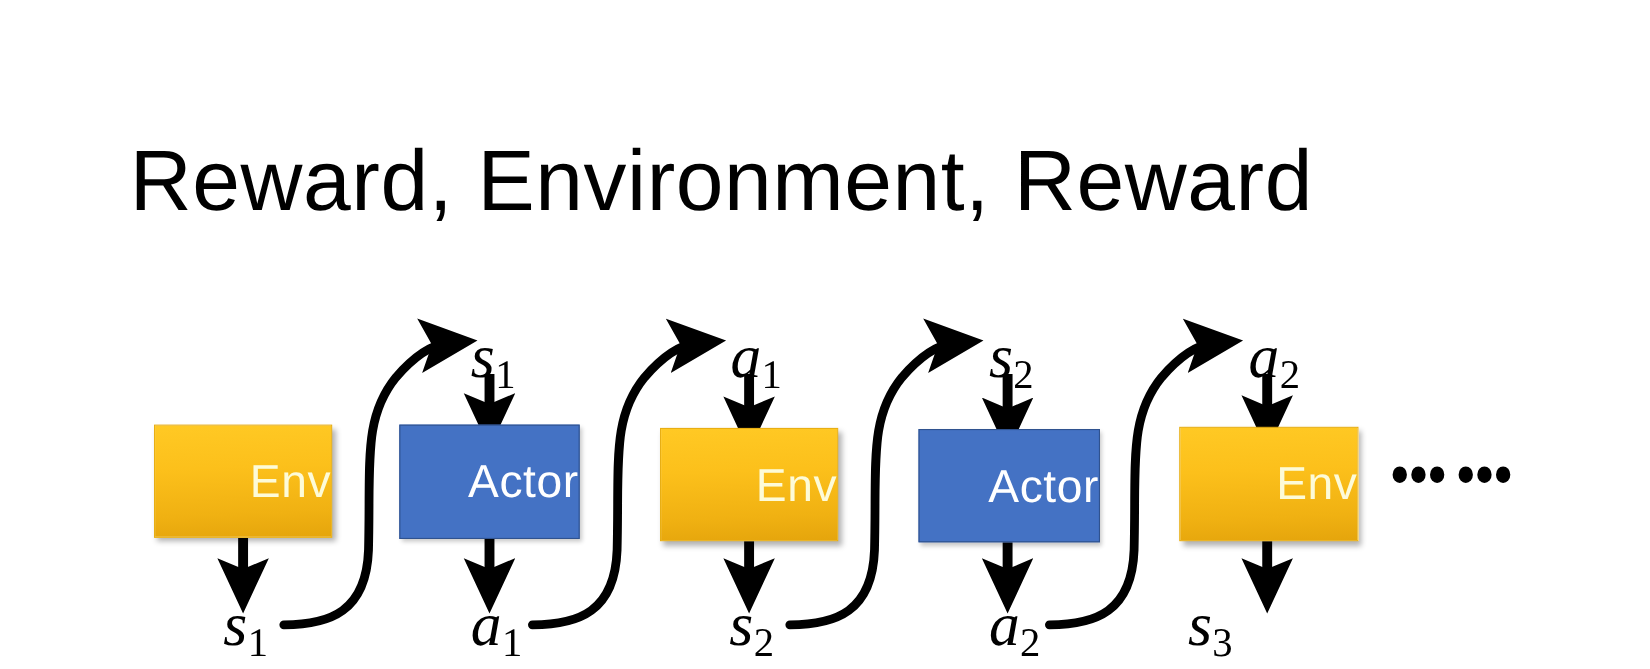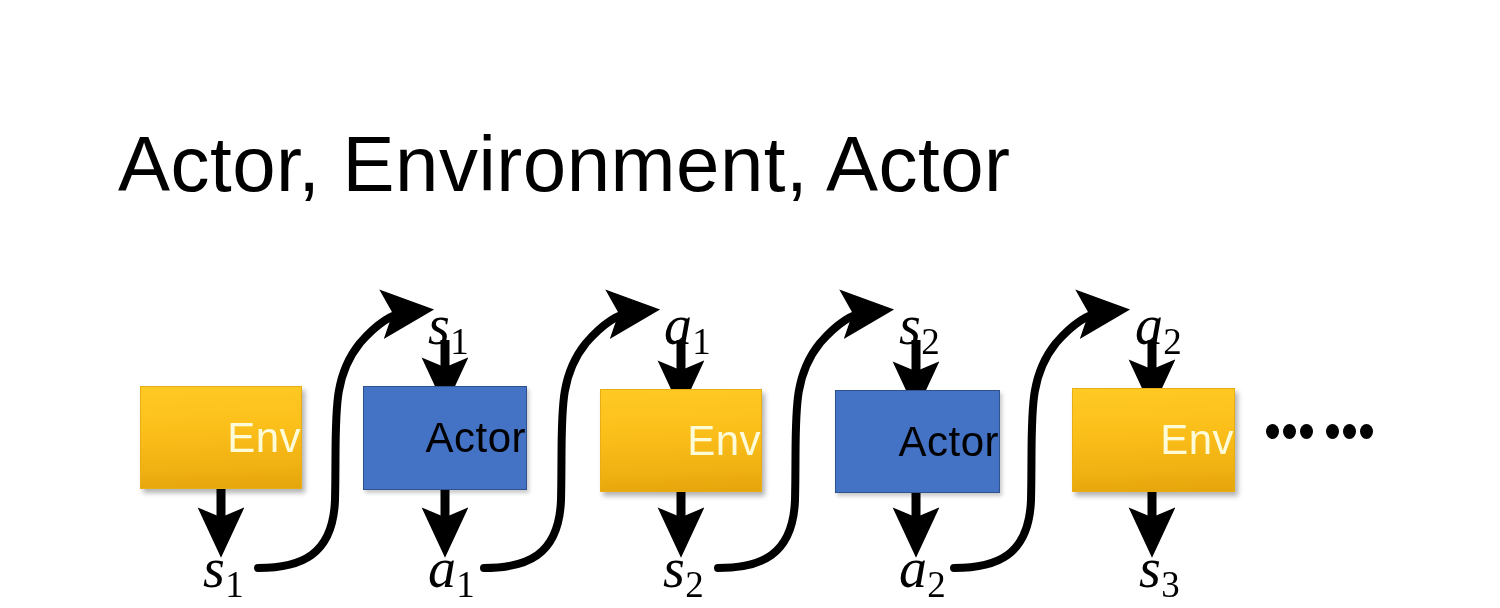--- a/index.html
+++ b/index.html
@@ -62,21 +62,21 @@
     letter-spacing: 0.5px;
   }
   .node-box.env {
     background: linear-gradient(178deg, #FFC924 0%, #FCC01B 38%, #F0B112 78%, #E5A50C 100%);
     color: #FDFBD8;
     border: 1px solid #E8AE13;
     box-shadow: 3px 4px 5px rgba(0,0,0,0.30);
   }
   .node-box.actor {
     background: #4472C4;
-    color: #000000;
+    color: #ffffff;
     border: 1px solid #2F528F;
     box-shadow: 2px 3px 4px rgba(0,0,0,0.22);
   }
 
   
   .math-label {
     position: absolute;
     font-family: "Liberation Serif", "DejaVu Serif", serif;
     font-style: italic;
     font-size: 56px;
@@ -111,21 +111,21 @@
   #ellipsis .gap {
     width: 5px;
     height: 1px;
   }
 </style>
 </head>
 <body>
 
 <div id="slide">
 
-  <div id="slide-title">Actor, Environment, Actor</div>
+  <div id="slide-title">Reward, Environment, Reward</div>
 
   <div id="diagram">
 
     <svg id="curve-layer" viewBox="0 0 1500 608">
       <defs>
         <marker id="ah" markerWidth="9" markerHeight="9" refX="3.2" refY="3.3" orient="auto" markerUnits="strokeWidth">
           <path d="M0,0.2 L6.6,3.3 L0,6.4 L1.4,3.3 Z" fill="#000000"></path>
         </marker>
         <marker id="ahv" markerWidth="6.6" markerHeight="6.6" refX="2.4" refY="2.6" orient="auto" markerUnits="strokeWidth">
           <path d="M0,0 L5.6,2.6 L0,5.2 L1.1,2.6 Z" fill="#000000"></path>
@@ -171,21 +171,21 @@
 
     <div class="math-label" style="left:428px;  top:297px;"><span>s</span><sub>1</sub></div>
     <div class="math-label" style="left:664px;  top:297px;"><span>a</span><sub>1</sub></div>
     <div class="math-label" style="left:899px;  top:297px;"><span>s</span><sub>2</sub></div>
     <div class="math-label" style="left:1135px; top:297px;"><span>a</span><sub>2</sub></div>
 
     <div class="math-label" style="left:203px;  top:540px;"><span>s</span><sub>1</sub></div>
     <div class="math-label" style="left:428px;  top:540px;"><span>a</span><sub>1</sub></div>
     <div class="math-label" style="left:663px;  top:540px;"><span>s</span><sub>2</sub></div>
     <div class="math-label" style="left:899px;  top:540px;"><span>a</span><sub>2</sub></div>
-    <div class="math-label" style="left:1139px; top:540px;"><span>s</span><sub>3</sub></div>
+    <div class="math-label" style="left:1080px; top:540px;"><span>s</span><sub>3</sub></div>
 
     <div id="ellipsis">
       <span class="dot"></span>
       <span class="dot"></span>
       <span class="dot"></span>
       <span class="gap"></span>
       <span class="dot"></span>
       <span class="dot"></span>
       <span class="dot"></span>
     </div>

